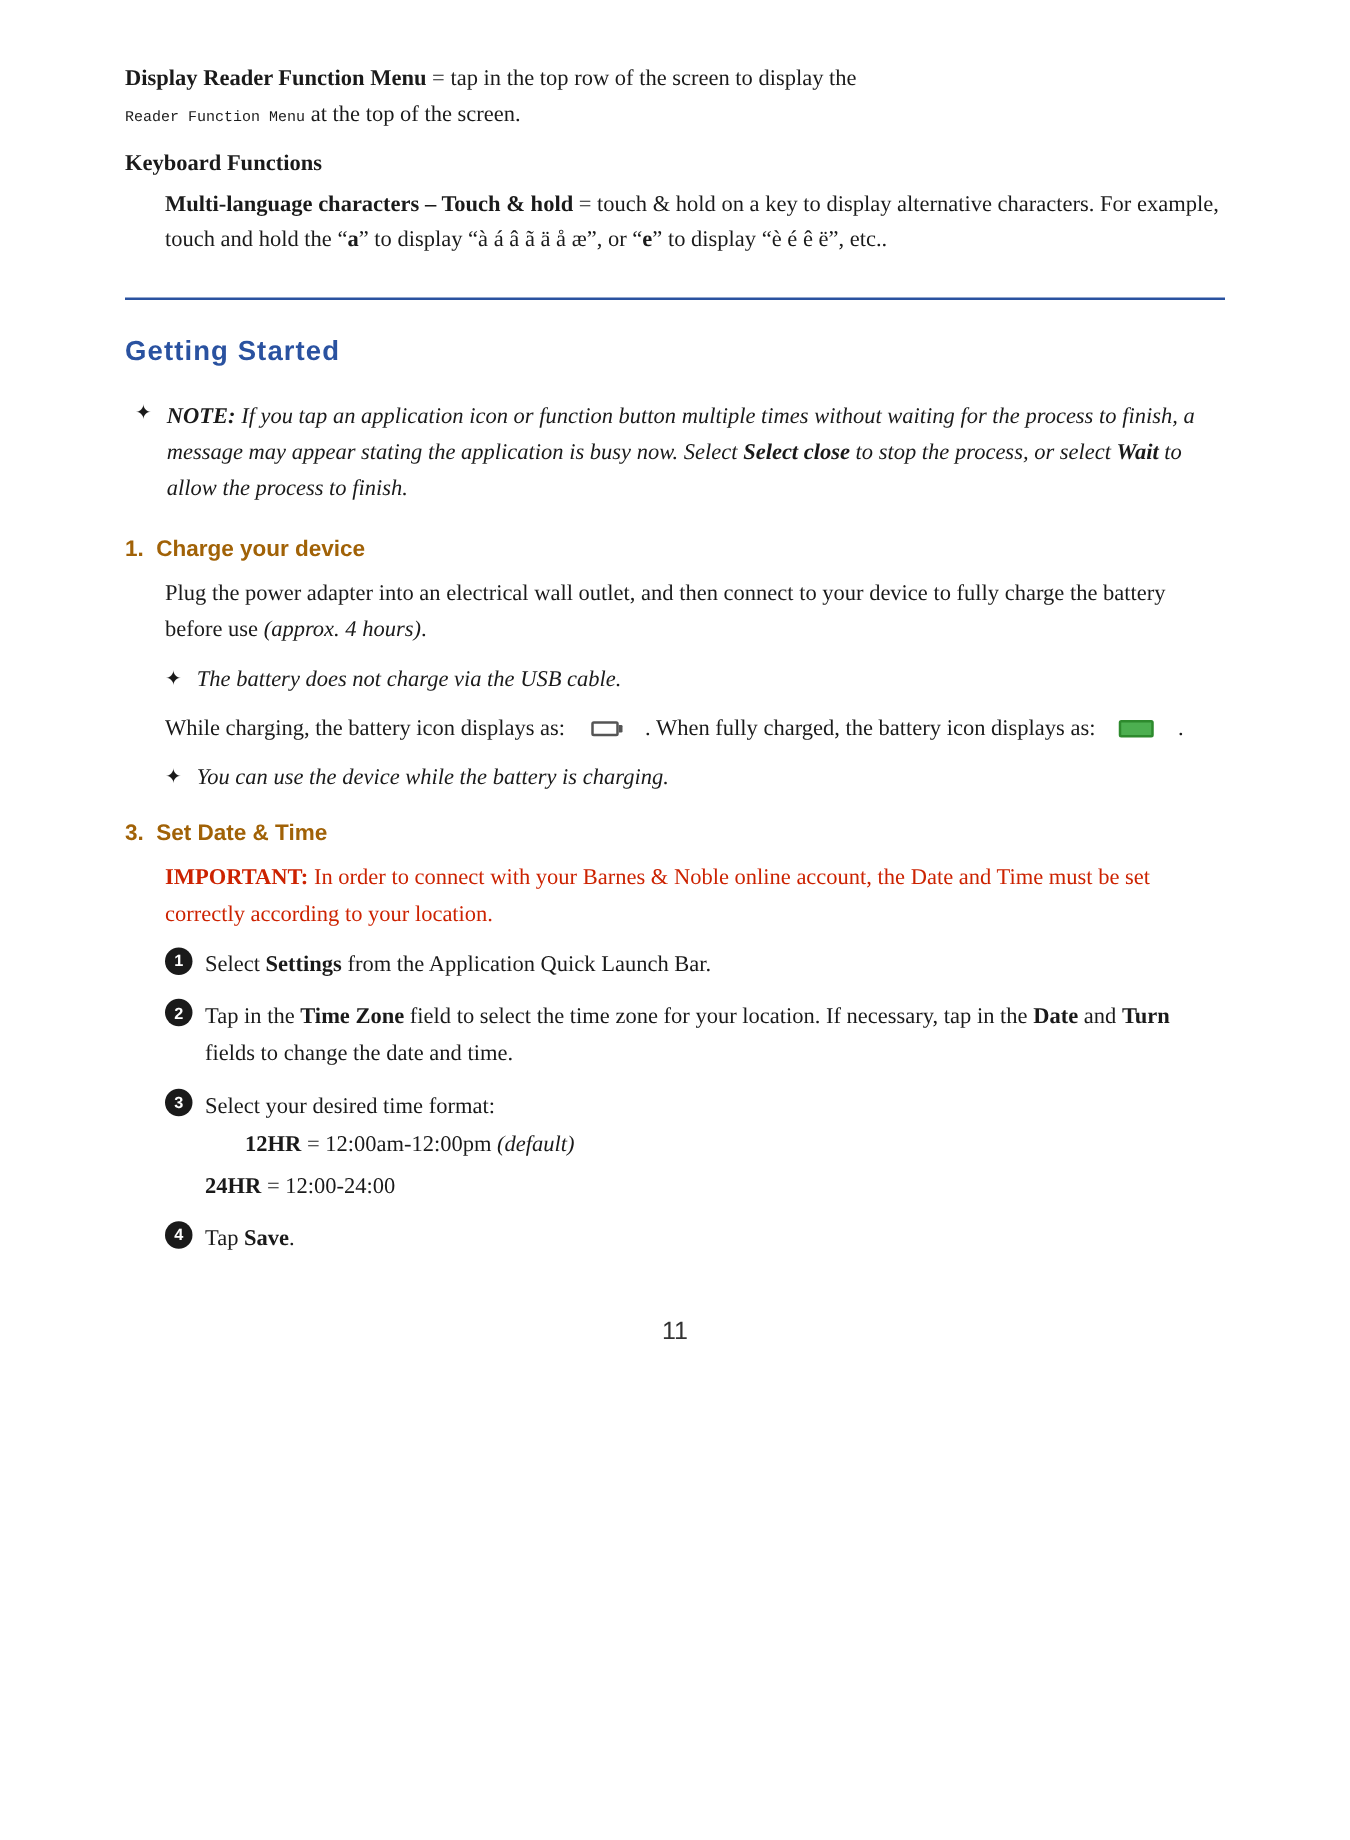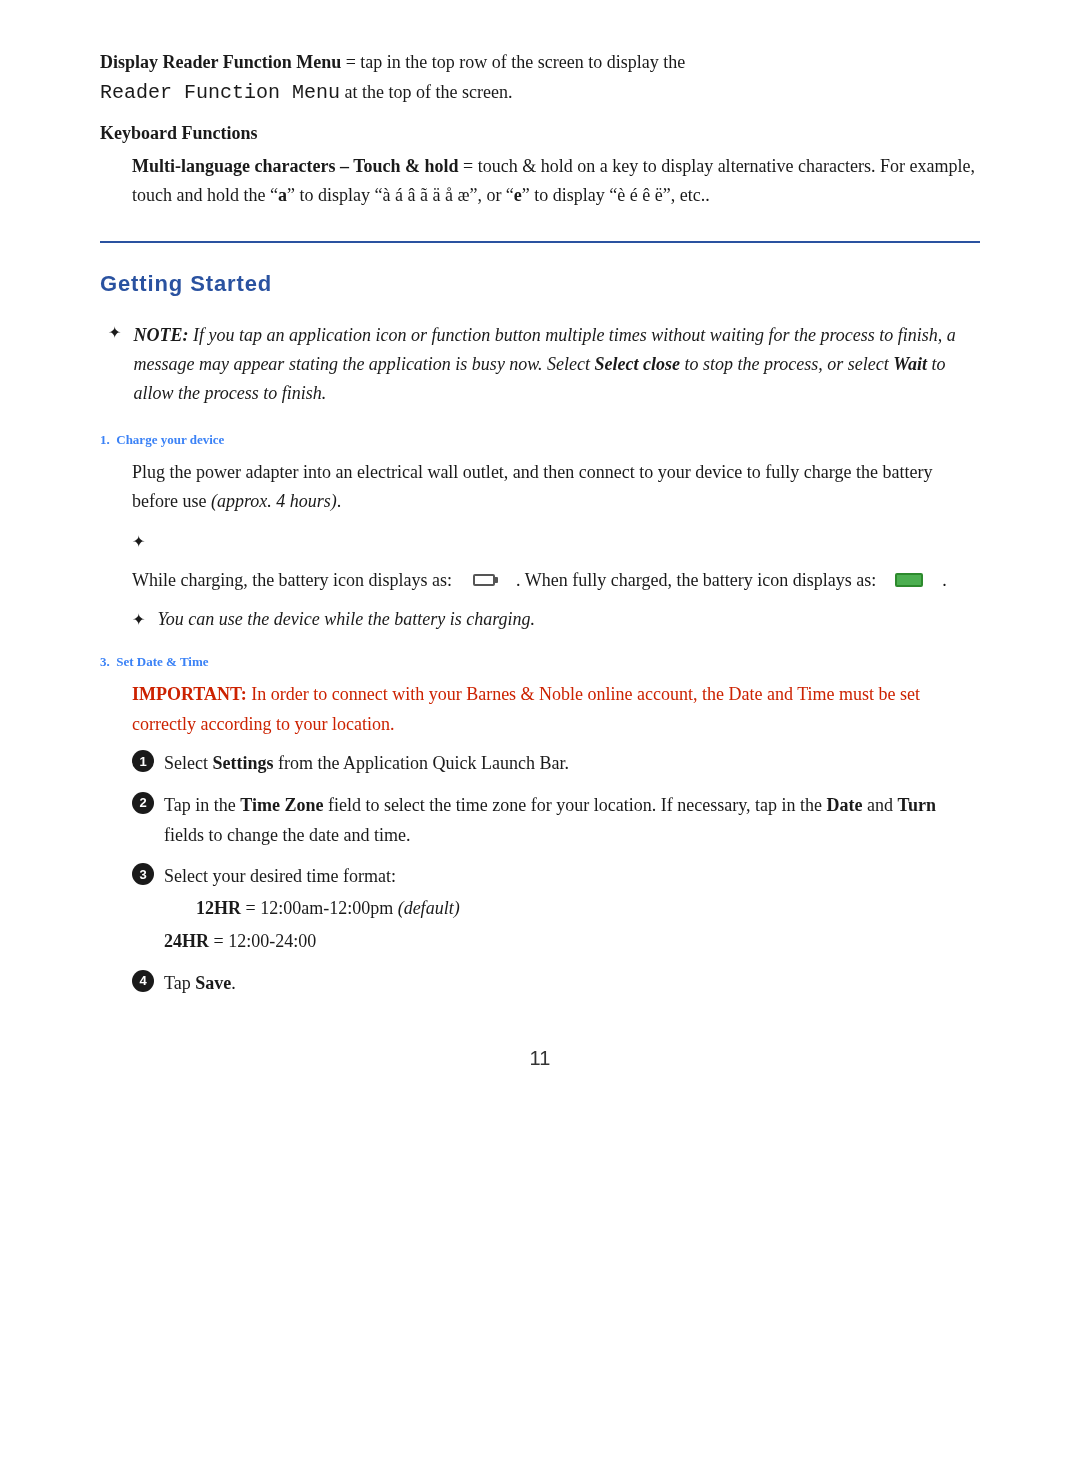--- a/index.html
+++ b/index.html
@@ -22,21 +22,21 @@
       margin-bottom: 0;
     }
 
     .display-reader-para {
       margin-bottom: 14px;
       line-height: 1.6;
     }
 
     .code-font {
       font-family: 'Courier New', Courier, monospace;
-      font-size: 20px;
+      font-size: 12px;
     }
 
     .keyboard-functions-header {
       font-weight: bold;
       font-size: 18px;
       margin-bottom: 8px;
     }
 
     .keyboard-functions-para {
       line-height: 1.6;
@@ -77,24 +77,24 @@
       font-style: italic;
       line-height: 1.6;
       font-size: 18px;
     }
 
     .numbered-item {
       margin-bottom: 20px;
     }
 
     .numbered-heading {
-      font-family: Liberation Serif, serif;
-      font-weight: bold;
-      color: #3b82f6;
-      font-size: 13px;
+      font-family: Liberation Sans, sans-serif;
+      font-weight: bold;
+      color: #a16207;
+      font-size: 18px;
       margin-bottom: 10px;
     }
 
     .item-body {
       margin-left: 32px;
       line-height: 1.65;
     }
 
     .item-body p {
       margin-bottom: 10px;
@@ -267,20 +267,21 @@
     <p class="numbered-heading">
       <span>1.</span>&nbsp;&nbsp;<span>Charge your device</span>
     </p>
     <div class="item-body">
       <p>
         <span>Plug the power adapter into an electrical wall outlet, and then connect to your device to fully charge the battery before use </span><em>(approx. 4 hours)</em><span>.</span>
       </p>
 
       <div class="bullet-note">
         <span class="diamond-bullet">✦</span>
+        <span class="bullet-note-text">The battery does not charge via the USB cable.</span>
       </div>
 
       <div class="battery-line">
         <span>While charging, the battery icon displays as:</span>
         <span class="battery-empty"></span>
         <span>. When fully charged, the battery icon displays as:</span>
         <span class="battery-full"></span>
         <span>.</span>
       </div>
 

